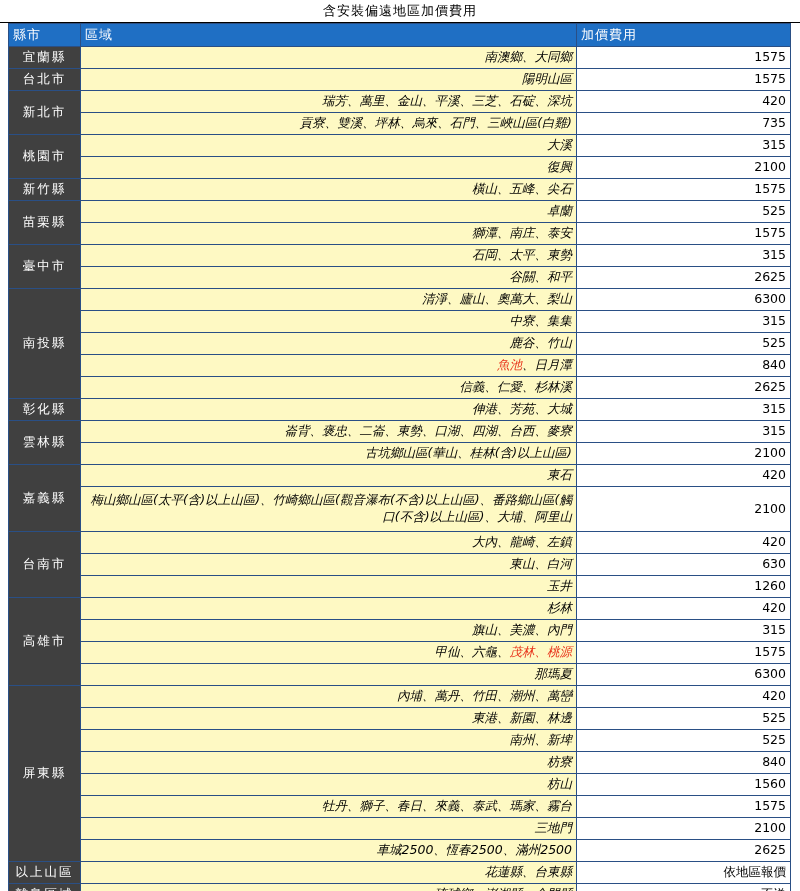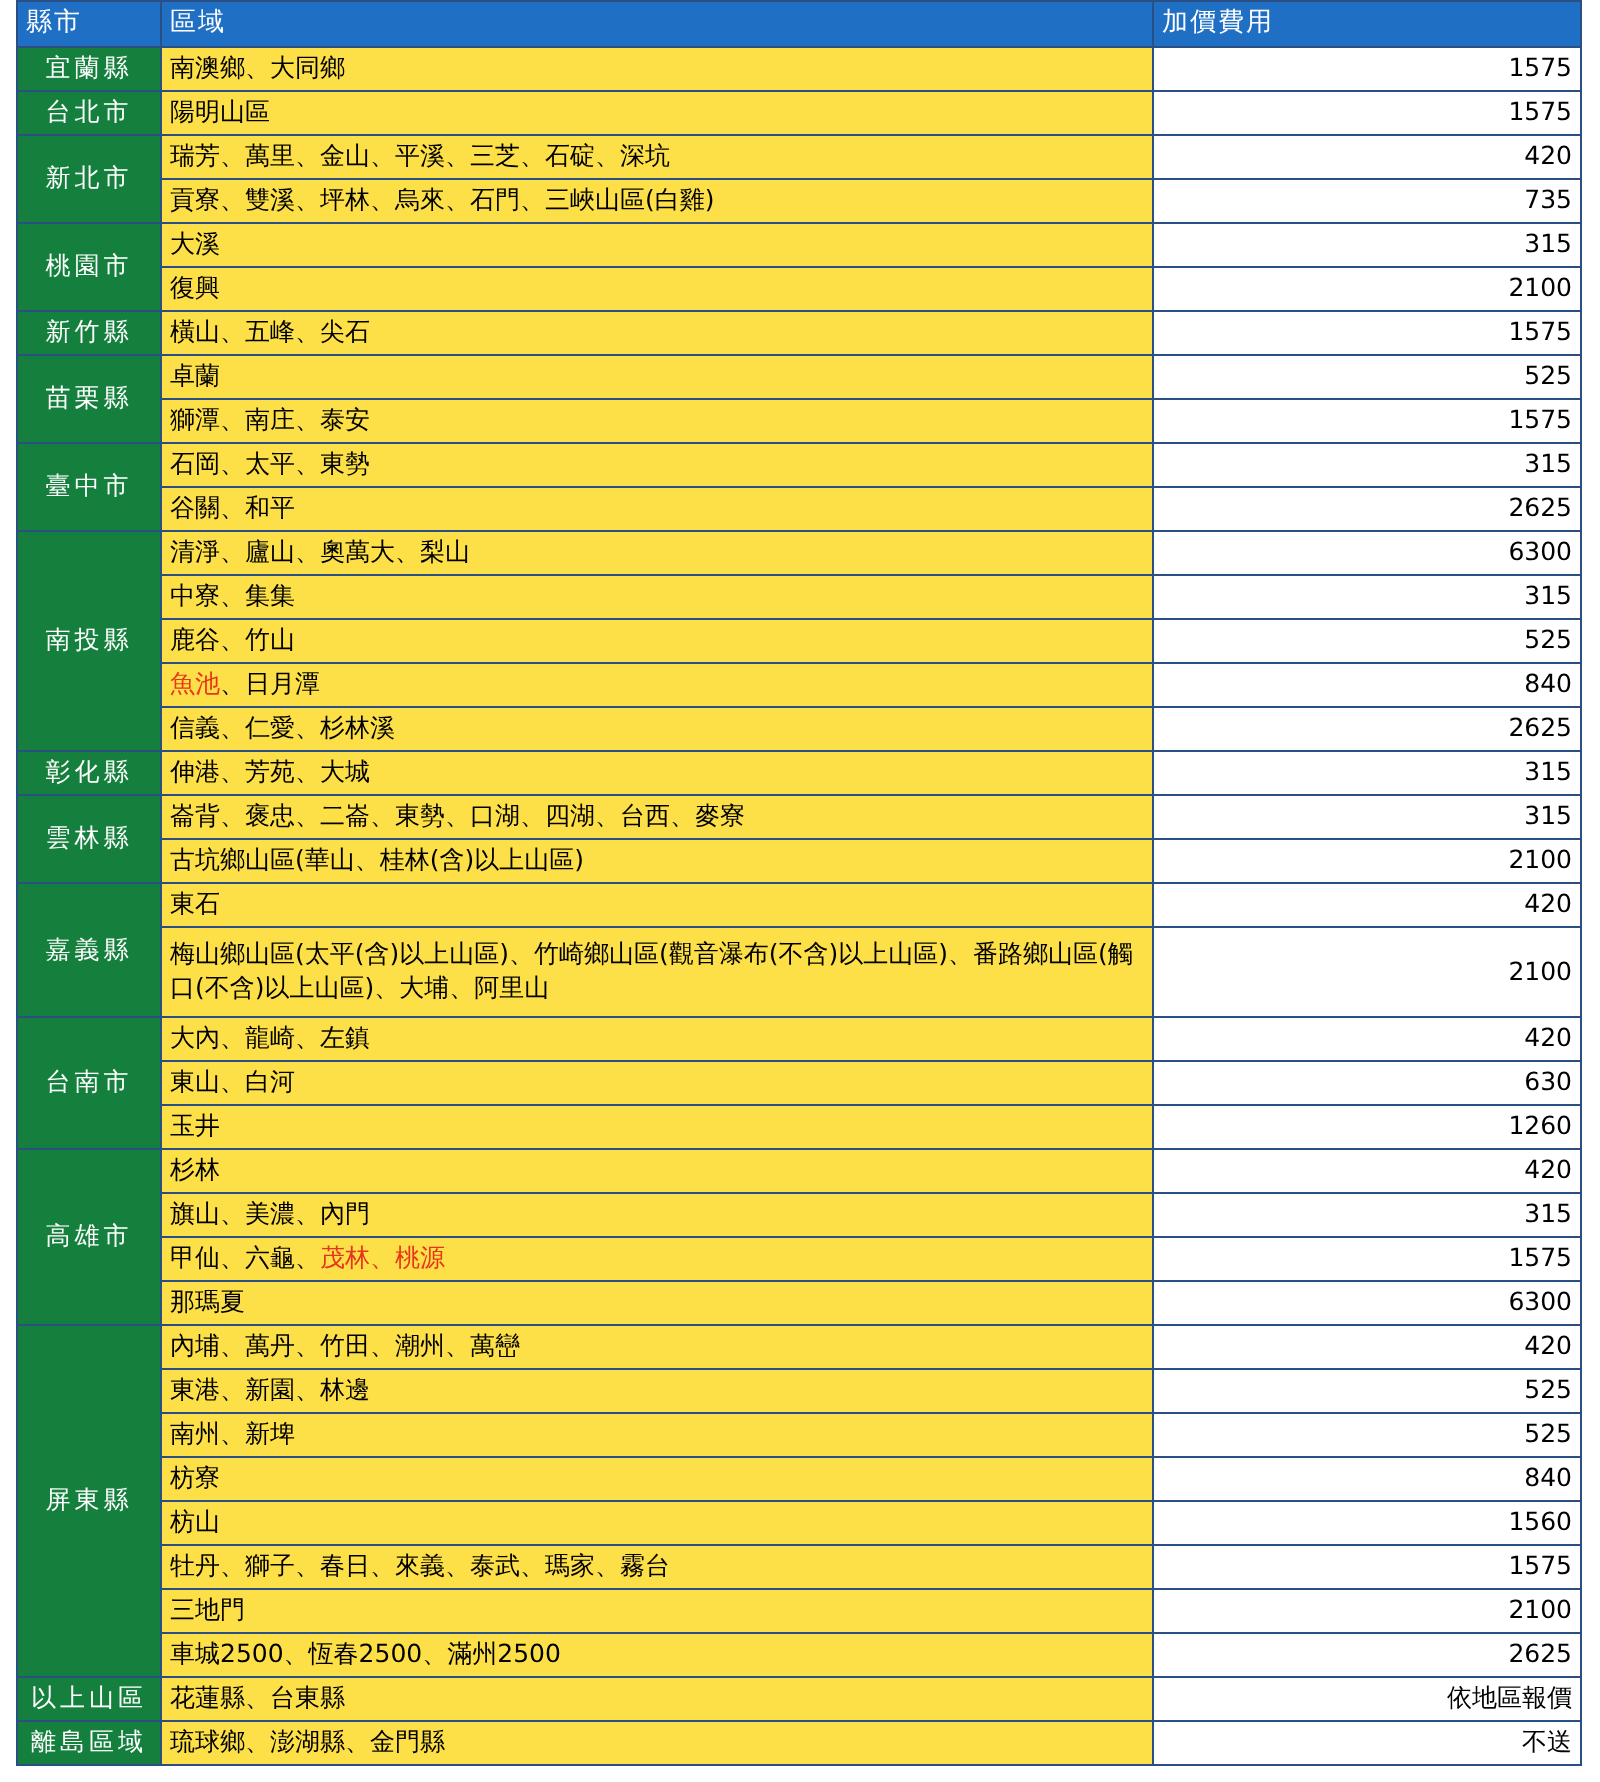--- a/index.html
+++ b/index.html
@@ -50,50 +50,52 @@
   thead th {
     background: #1f6fc4;
     color: #ffffff;
     font-weight: normal;
     text-align: left;
     height: 22px;
     font-size: 13px;
     letter-spacing: 1px;
   }
   td.county {
-    background: #15803d;
+    background: #404040;
     color: #ffffff;
     text-align: center;
     letter-spacing: 2px;
     font-size: 12.5px;
     border-color: #2a4f85;
   }
   td.area {
-    background: #fde047;
+    background: #fef9c3;
     color: #000000;
-    text-align: left;
+    text-align: right;
     height: 21px;
+    font-style: italic;
   }
   td.fee {
     background: #ffffff;
     color: #000000;
     text-align: right;
     padding-left: 5px;
   }
   .hl {
     color: #e8341c;
   }
   td.area.two-line {
     height: 44px;
   }
 </style>
 </head>
 <body>
 
 <div id="page">
+  <div class="title-bar">含安裝偏遠地區加價費用</div>
 
   <table class="fee">
     <colgroup>
         <col class="c1">
         <col class="c2">
         <col class="c3">
       </colgroup>
     <thead>
       <tr>
         <th>縣市</th>

